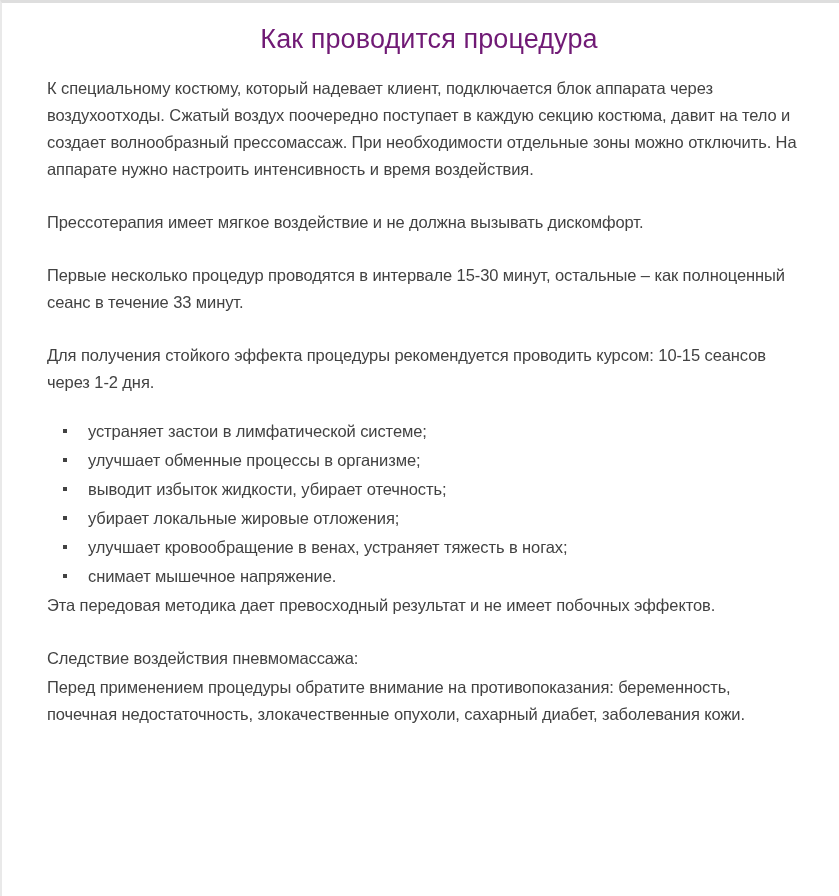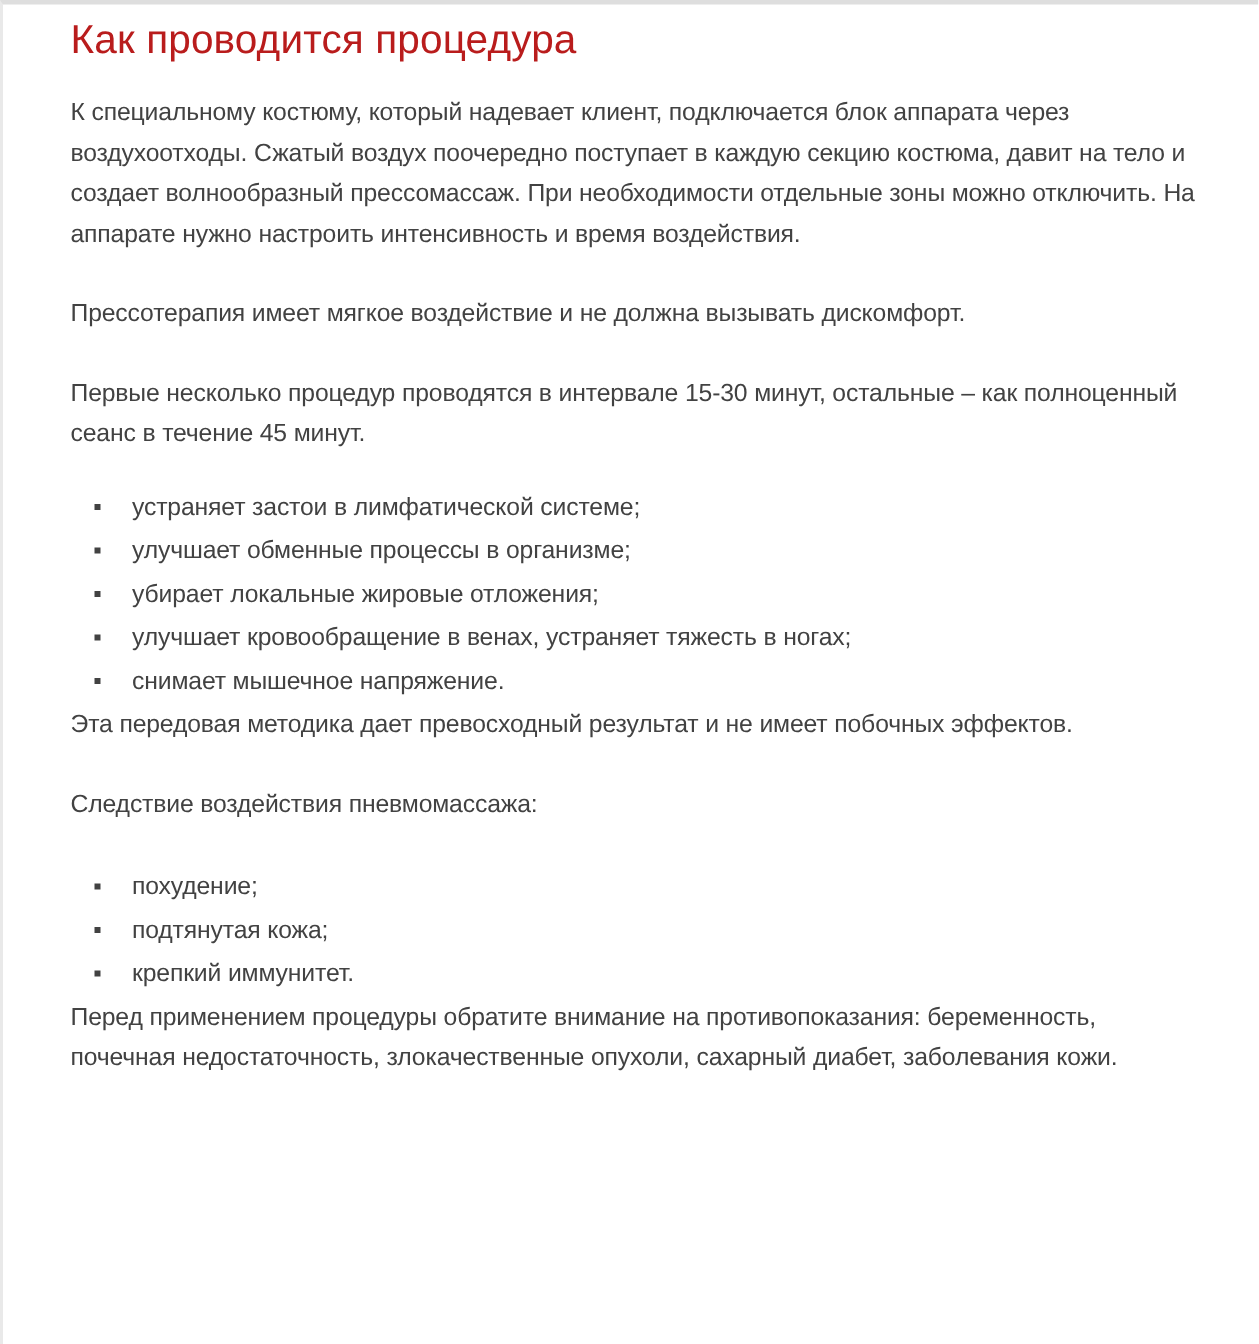--- a/index.html
+++ b/index.html
@@ -19,26 +19,27 @@
     min-height: 896px;
     border-top: 3px solid #dedede;
     border-left: 2px solid #e9e9e9;
     padding: 4px 28px 20px 45px;
     color: #424242;
     font-size: 16.5px;
     line-height: 27px;
     letter-spacing: -0.1px;
   }
   .page-title {
-    margin: 0;
+    margin: 13px;
     font-size: 27px;
     line-height: 38px;
     font-weight: 500;
-    color: #b91c1c;
+    color: #701a75;
     letter-spacing: 0.1px;
+    text-align: center;
   }
   .article p {
     margin: 26px 12px 0 0;
   }
   .article p.lead {
     margin-top: 17px;
   }
   .article p.after-list {
     margin-top: 2px;
   }
@@ -69,61 +70,52 @@
 <body>
 
 <div class="article">
 
   <h1 class="page-title">Как проводится процедура</h1>
 
   <p class="lead">К специальному костюму, который надевает клиент, подключается блок аппарата через воздухоотходы. Сжатый воздух поочередно поступает в каждую секцию костюма, давит на тело и создает волнообразный прессомассаж. При необходимости отдельные зоны можно отключить. На аппарате нужно настроить интенсивность и время воздействия.</p>
 
   <p>Прессотерапия имеет мягкое воздействие и не должна вызывать дискомфорт.</p>
 
-  <p>Первые несколько процедур проводятся в интервале 15-30 минут, остальные – как полноценный сеанс в течение 45 минут.</p>
+  <p>Первые несколько процедур проводятся в интервале 15-30 минут, остальные – как полноценный сеанс в течение 33 минут.</p>
 
+  <p>Для получения стойкого эффекта процедуры рекомендуется проводить курсом: 10-15 сеансов через 1-2 дня.</p>
 
 
   <ul class="bullet-list benefits">
     <li>
       <span class="bullet-square-icon"></span>
       <span>устраняет застои в лимфатической системе;</span>
     </li>
     <li>
       <span class="bullet-square-icon"></span>
       <span>улучшает обменные процессы в организме;</span>
+    </li>
+    <li>
+      <span class="bullet-square-icon"></span>
+      <span>выводит избыток жидкости, убирает отечность;</span>
     </li>
     <li>
       <span class="bullet-square-icon"></span>
       <span>убирает локальные жировые отложения;</span>
     </li>
     <li>
       <span class="bullet-square-icon"></span>
       <span>улучшает кровообращение в венах, устраняет тяжесть в ногах;</span>
     </li>
     <li>
       <span class="bullet-square-icon"></span>
       <span>снимает мышечное напряжение.</span>
     </li>
   </ul>
 
   <p class="after-list">Эта передовая методика дает превосходный результат и не имеет побочных эффектов.</p>
 
   <p>Следствие воздействия пневмомассажа:</p>
 
-  <ul class="bullet-list effects">
-    <li>
-      <span class="bullet-square-icon"></span>
-      <span>похудение;</span>
-    </li>
-    <li>
-      <span class="bullet-square-icon"></span>
-      <span>подтянутая кожа;</span>
-    </li>
-    <li>
-      <span class="bullet-square-icon"></span>
-      <span>крепкий иммунитет.</span>
-    </li>
-  </ul>
 
   <p class="after-list">Перед применением процедуры обратите внимание на противопоказания: беременность, почечная недостаточность, злокачественные опухоли, сахарный диабет, заболевания кожи.</p>
 
 </div>
 
 </body></html>

